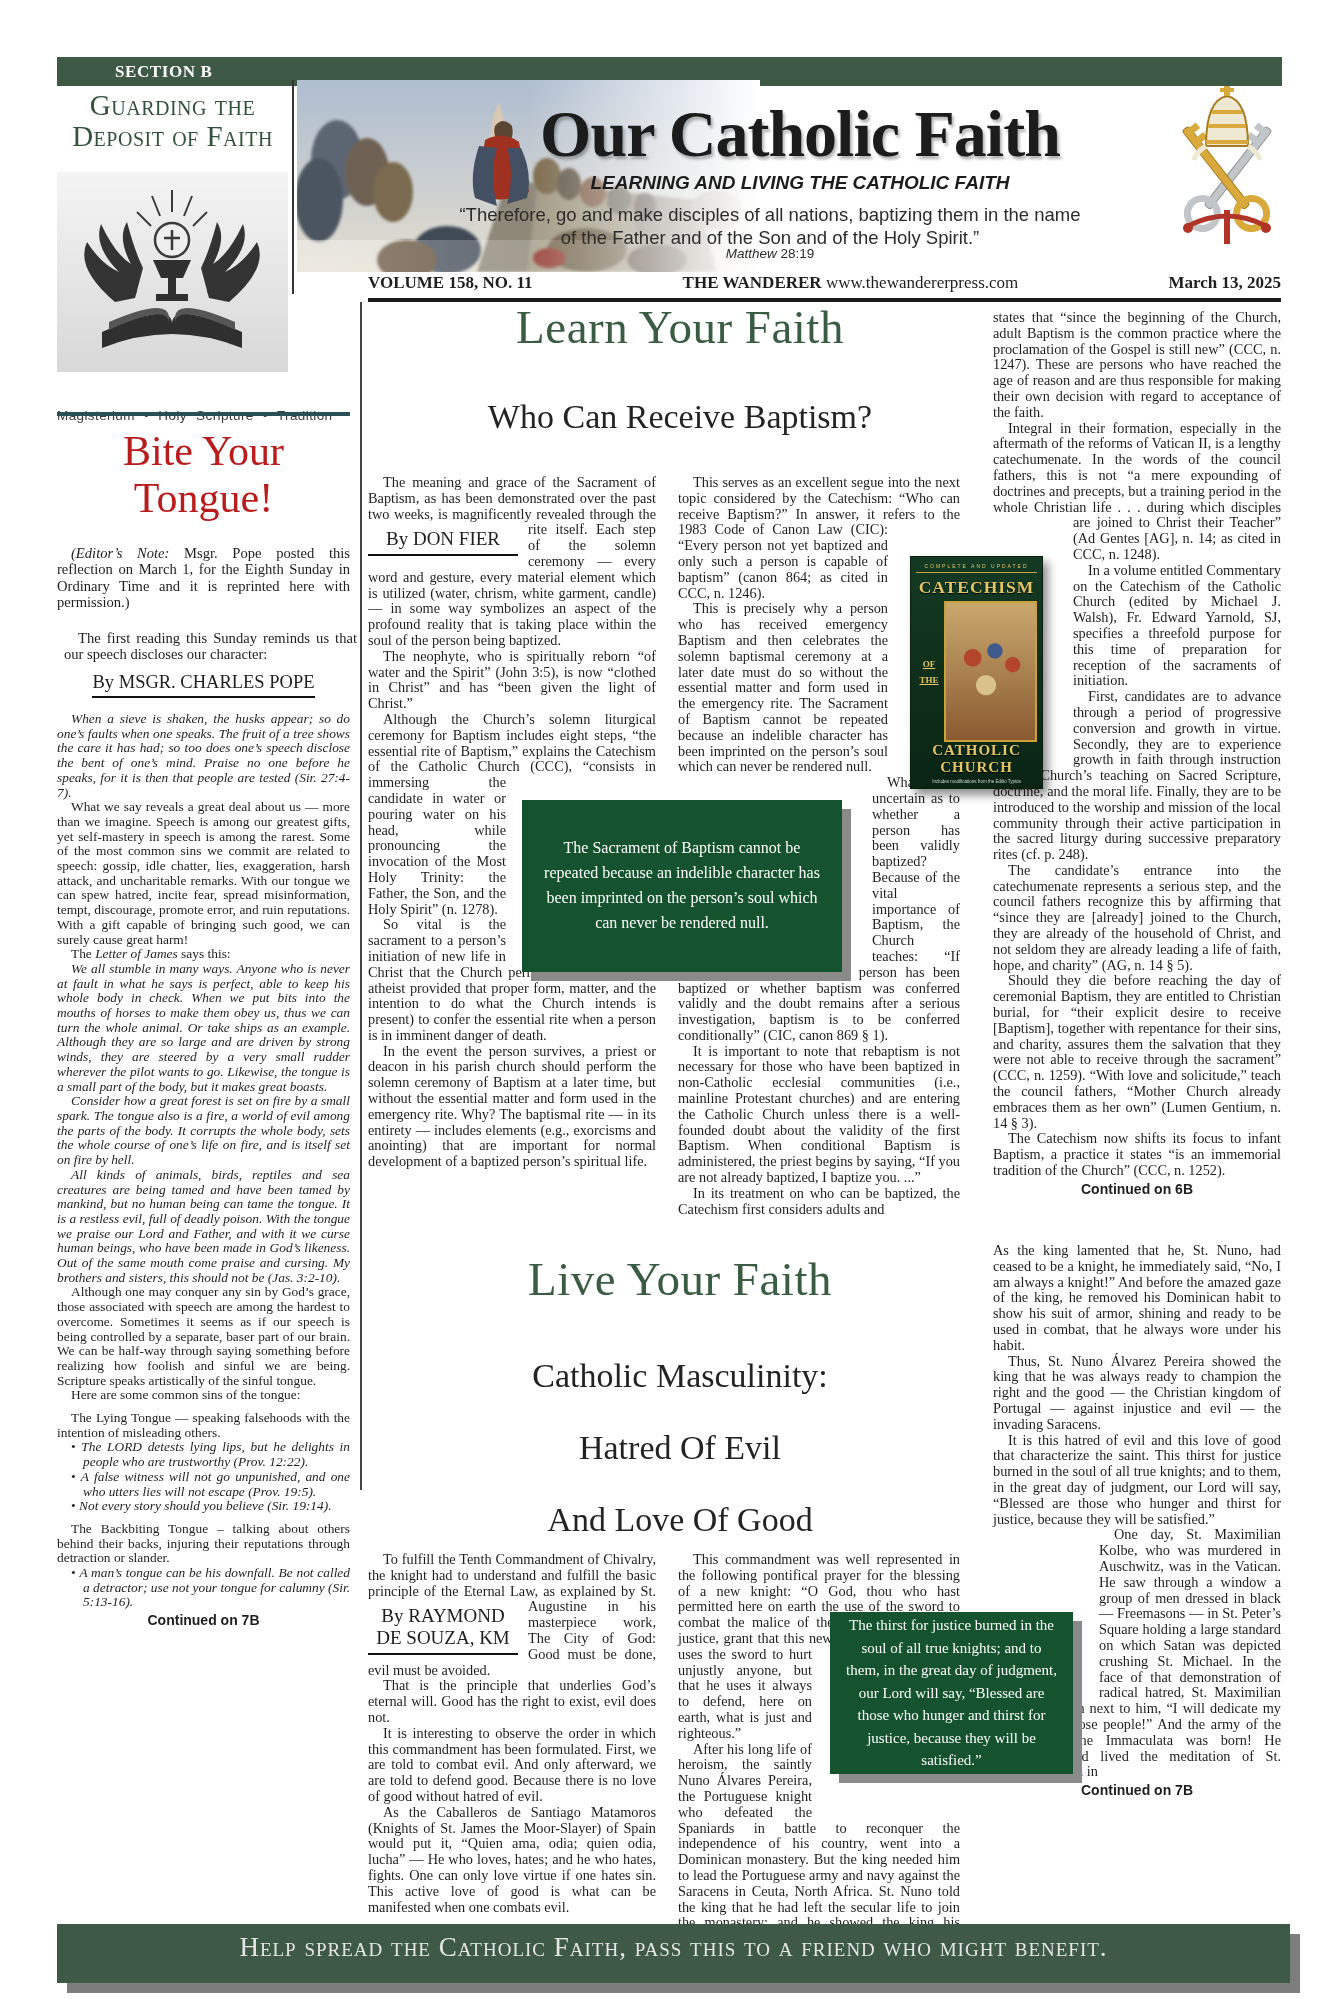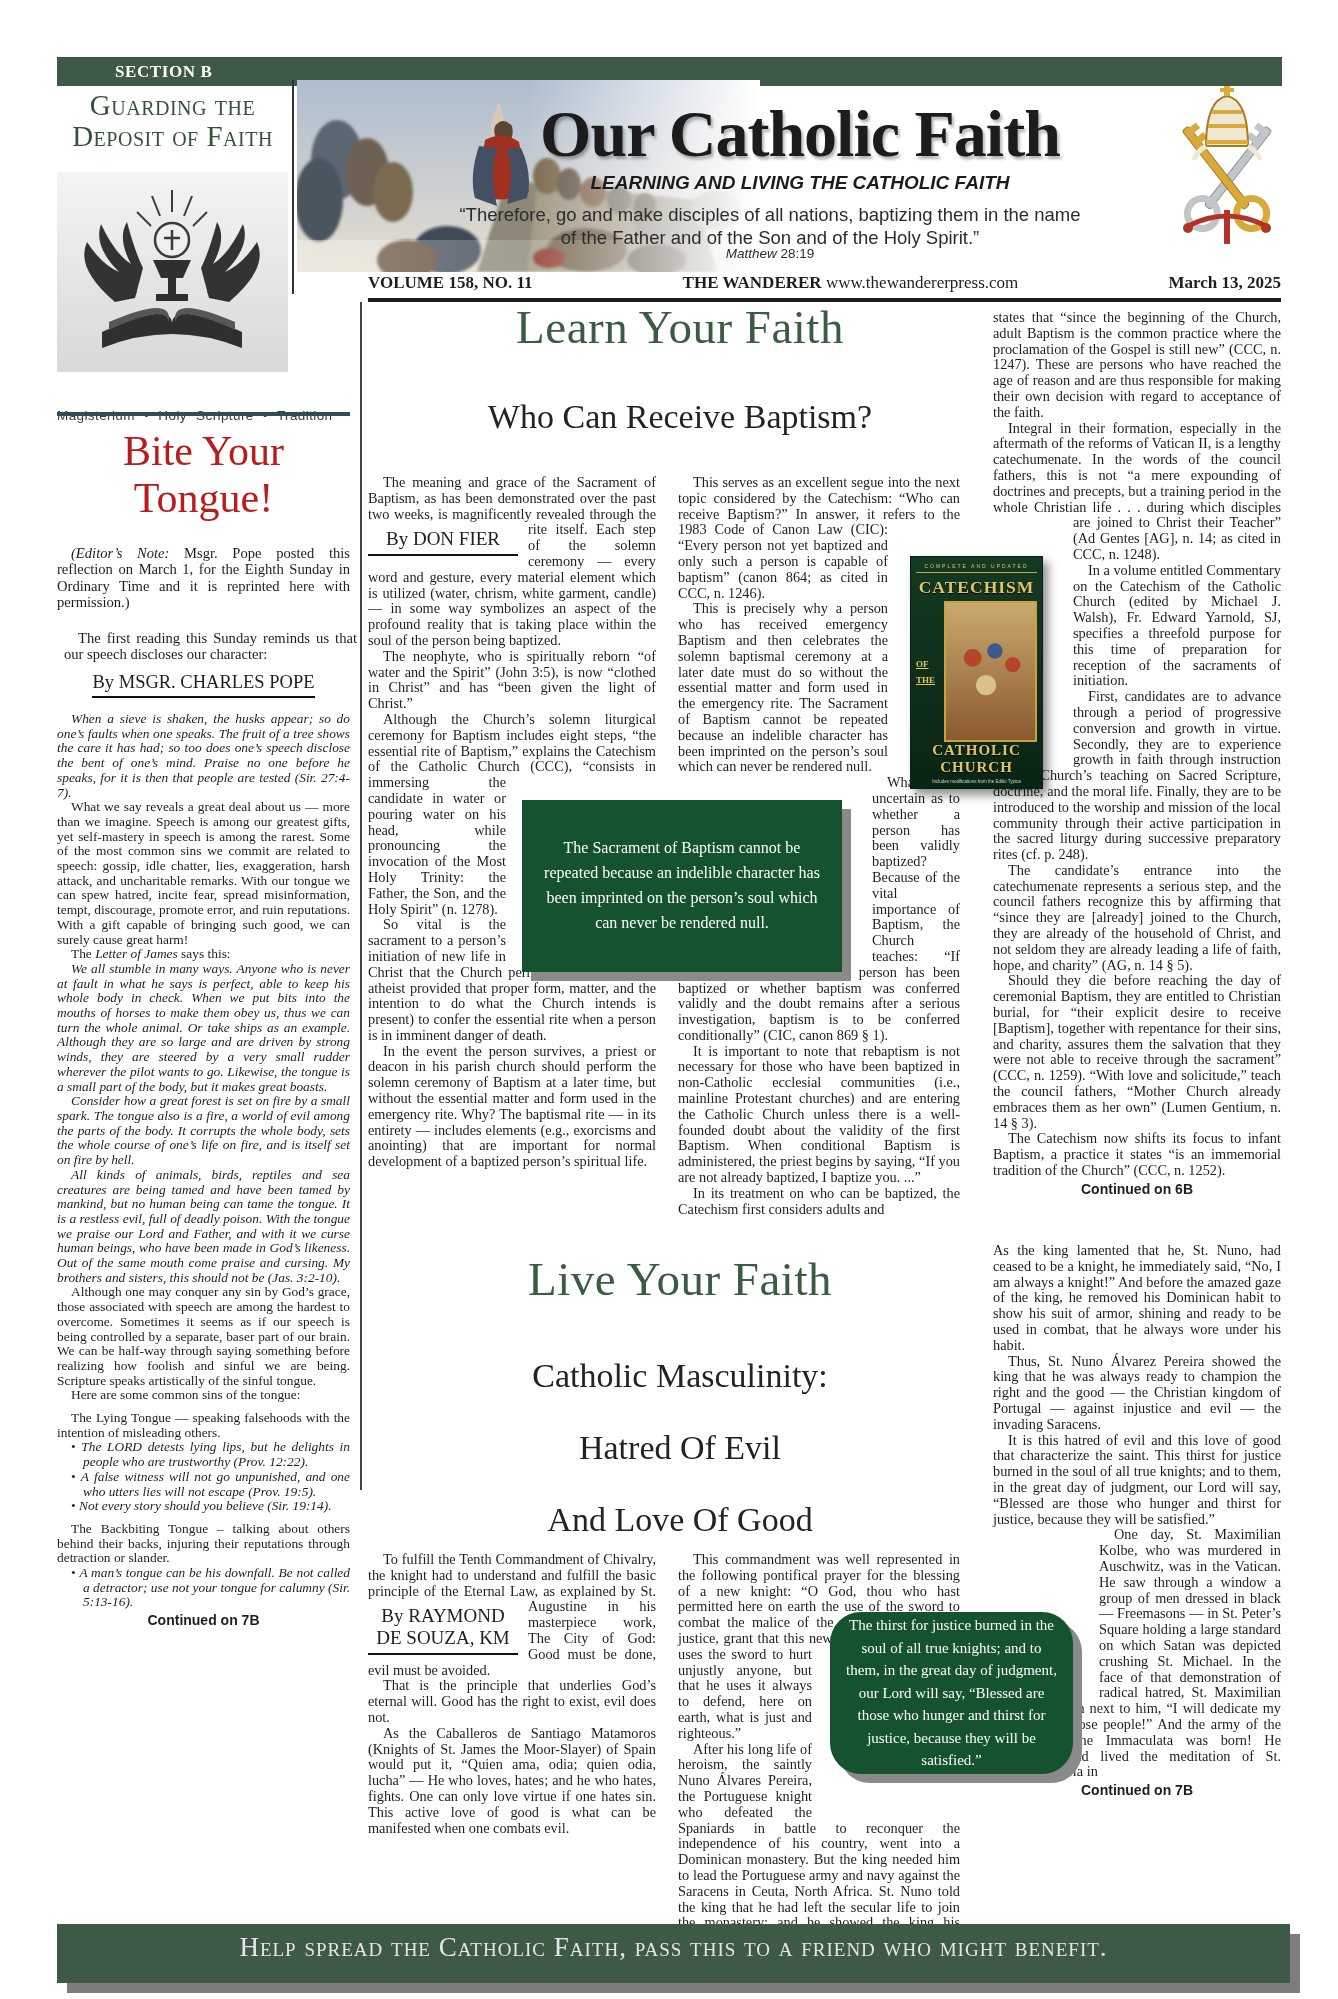--- a/index.html
+++ b/index.html
@@ -82,36 +82,36 @@
   .spc { display:block; }
   .spl { float:left; }
   .spr { float:right; }
 
   
   .qbox { background:#14532d; color:#ffffff; display:flex; align-items:center;
     justify-content:center; text-align:center; box-shadow:9px 9px 0 #8a8a8a; }
   .qbox1 { left:522px; top:800px; width:320px; height:172px; font-size:16px;
     line-height:1.55; padding:8px 14px; }
   .qbox2 { left:830px; top:1612px; width:243px; height:162px; font-size:15px;
-    line-height:1.5; padding:6px 16px;border-radius:31px; }
+    line-height:1.5; padding:6px 16px; }
 
   
   .book { left:910px; top:556px; width:133px; height:233px;
     background:linear-gradient(#143a23,#0a2414); border:1px solid #0a1f10;
     box-shadow:5px 6px 9px rgba(0,0,0,.45); padding:4px 5px; color:#d9b54a;
     display:flex; flex-direction:column; }
   .book-band { font-family:"Liberation Sans", sans-serif; font-size:5px;
     letter-spacing:2px; text-align:center; color:#e3c565;
     border-bottom:1px solid #c9a33a; padding:2px 0 3px; }
   .book-title1 { font-size:17.5px; font-weight:bold; letter-spacing:1px;
     text-align:center; margin-top:4px; color:#e3c565;
     text-shadow:0 1px 1px #000; }
   .book-mid { display:flex; margin-top:3px; flex:1; }
   .book-ofthe { width:26px; display:flex; flex-direction:column; justify-content:center;
-    gap:6px; font-size:9px; font-weight:bold; color:#e3c565;text-decoration:underline; }
+    gap:6px; text-align:center; font-size:9px; font-weight:bold; color:#e3c565;text-decoration:underline; }
   .book-art { flex:1; border:2px solid #c9a33a; margin-left:2px;
     background:
       radial-gradient(circle at 30% 40%, #b4452a 0 8%, transparent 9%),
       radial-gradient(circle at 55% 35%, #3e5a8c 0 7%, transparent 8%),
       radial-gradient(circle at 75% 45%, #b4452a 0 7%, transparent 8%),
       radial-gradient(circle at 45% 60%, #d8c18a 0 10%, transparent 11%),
       linear-gradient(#caa96e,#8a5a30); }
   .book-title2 { font-size:15px; font-weight:bold; letter-spacing:1px;
     text-align:center; color:#e3c565; text-shadow:0 1px 1px #000; }
   .book-foot { font-family:"Liberation Sans", sans-serif; font-size:4.5px;
@@ -369,20 +369,21 @@
 <div class="abs col" style="left:368px; top:1552px; width:288px;">
   <p>
     <span>To fulfill the Tenth Commandment of Chivalry, the knight had to understand and fulfill the basic principle of the Eternal Law, as</span>
     <span class="byline-float">
       <span>By RAYMOND</span><br>
       <span>DE SOUZA, KM</span>
     </span>
     <span>explained by St. Augustine in his masterpiece work, The City of God: Good must be done, evil must be avoided.</span>
   </p>
   <p>That is the principle that underlies God’s eternal will. Good has the right to exist, evil does not.</p>
+  <p>It is interesting to observe the order in which this commandment has been formulated. First, we are told to combat evil. And only afterward, we are told to defend good. Because there is no love of good without hatred of evil.</p>
   <p>As the Caballeros de Santiago Matamoros (Knights of St. James the Moor-Slayer) of Spain would put it, “Quien ama, odia; quien odia, lucha” — He who loves, hates; and he who hates, fights. One can only love virtue if one hates sin. This active love of good is what can be manifested when one combats evil.</p>
 </div>
 
 <div class="abs col" style="left:678px; top:1552px; width:282px;">
   <p>
     <span>This commandment was well represented in the following pontifical prayer for the blessing of a new knight: “O God, thou who hast permitted here on earth the use of the sword to combat the malice of the evil ones to defend justice, grant that this new knight of thine never uses the sword to hurt</span>
     <span class="spc spr" style="width:140px;height:168px;margin-left:8px;margin-bottom:4px;"></span>
     <span>unjustly anyone, but that he uses it always to defend, here on earth, what is just and righteous.”</span>
   </p>
   <p>After his long life of heroism, the saintly Nuno Álvares Pereira, the Portuguese knight who defeated the Spaniards in battle to reconquer the independence of his country, went into a Dominican monastery. But the king needed him to lead the Portuguese army and navy against the Saracens in Ceuta, North Africa. St. Nuno told the king that he had left the secular life to join the monastery; and he showed the king his Dominican habit.</p>

